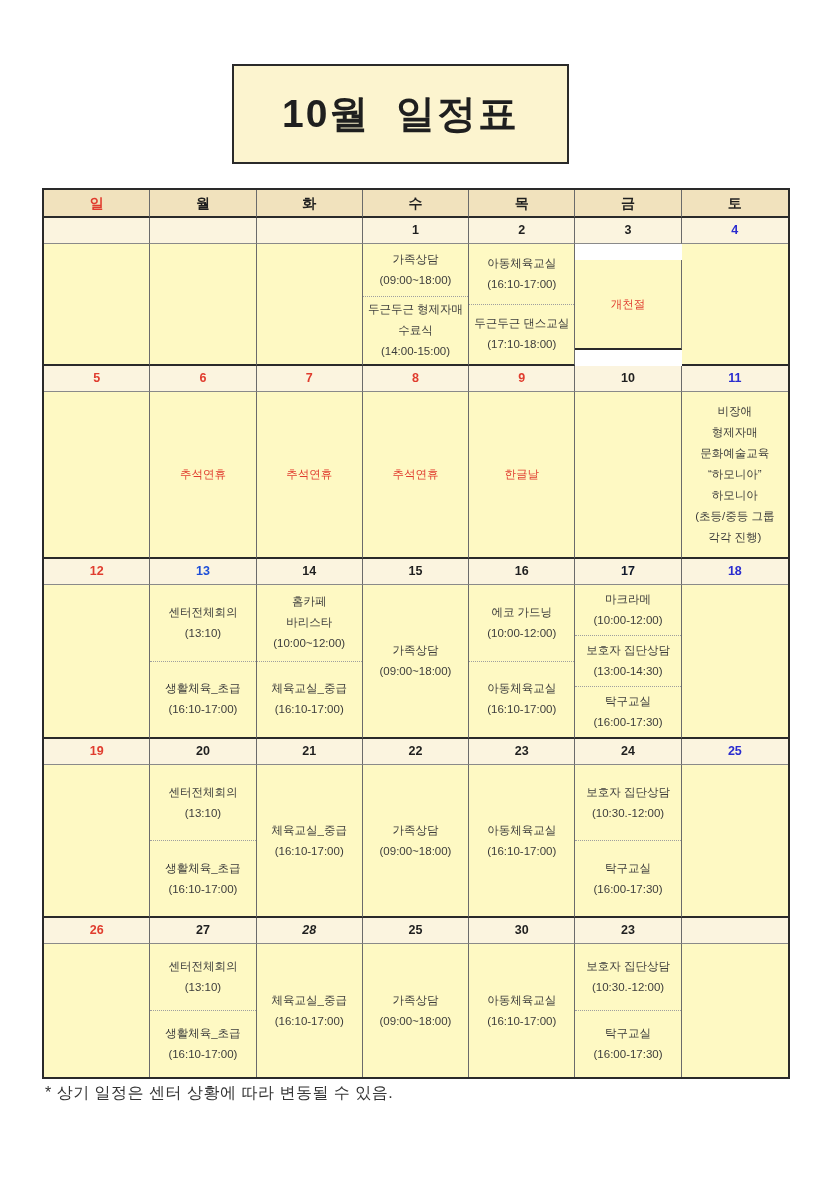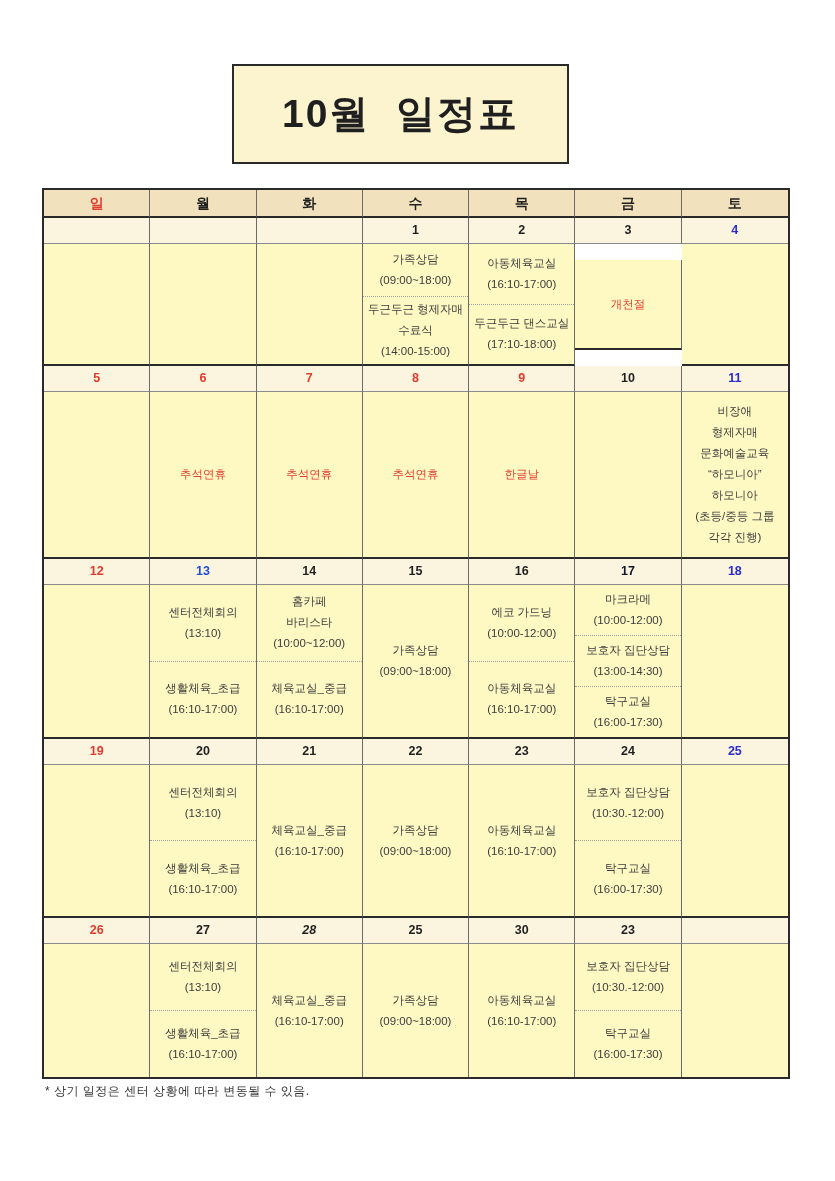--- a/index.html
+++ b/index.html
@@ -66,21 +66,21 @@
     font-size: 11.5px;
     color: #3c3c3c;
     padding: 2px 1px;
   }
   .event + .event { border-top: 1px dotted #9f9f9f; }
   .evline { line-height: 21px; white-space: pre; }
 
   .footnote {
     position: absolute;
     left: 45px; top: 1083px;
-    font-size: 12px;
+    font-size: 16px;
     color: #333333;
     letter-spacing: 0.5px;
   }
 </style>
 </head>
 <body>
 
 <div class="title-box">
   <div class="title-line2">10월  일정표</div>
 </div>

